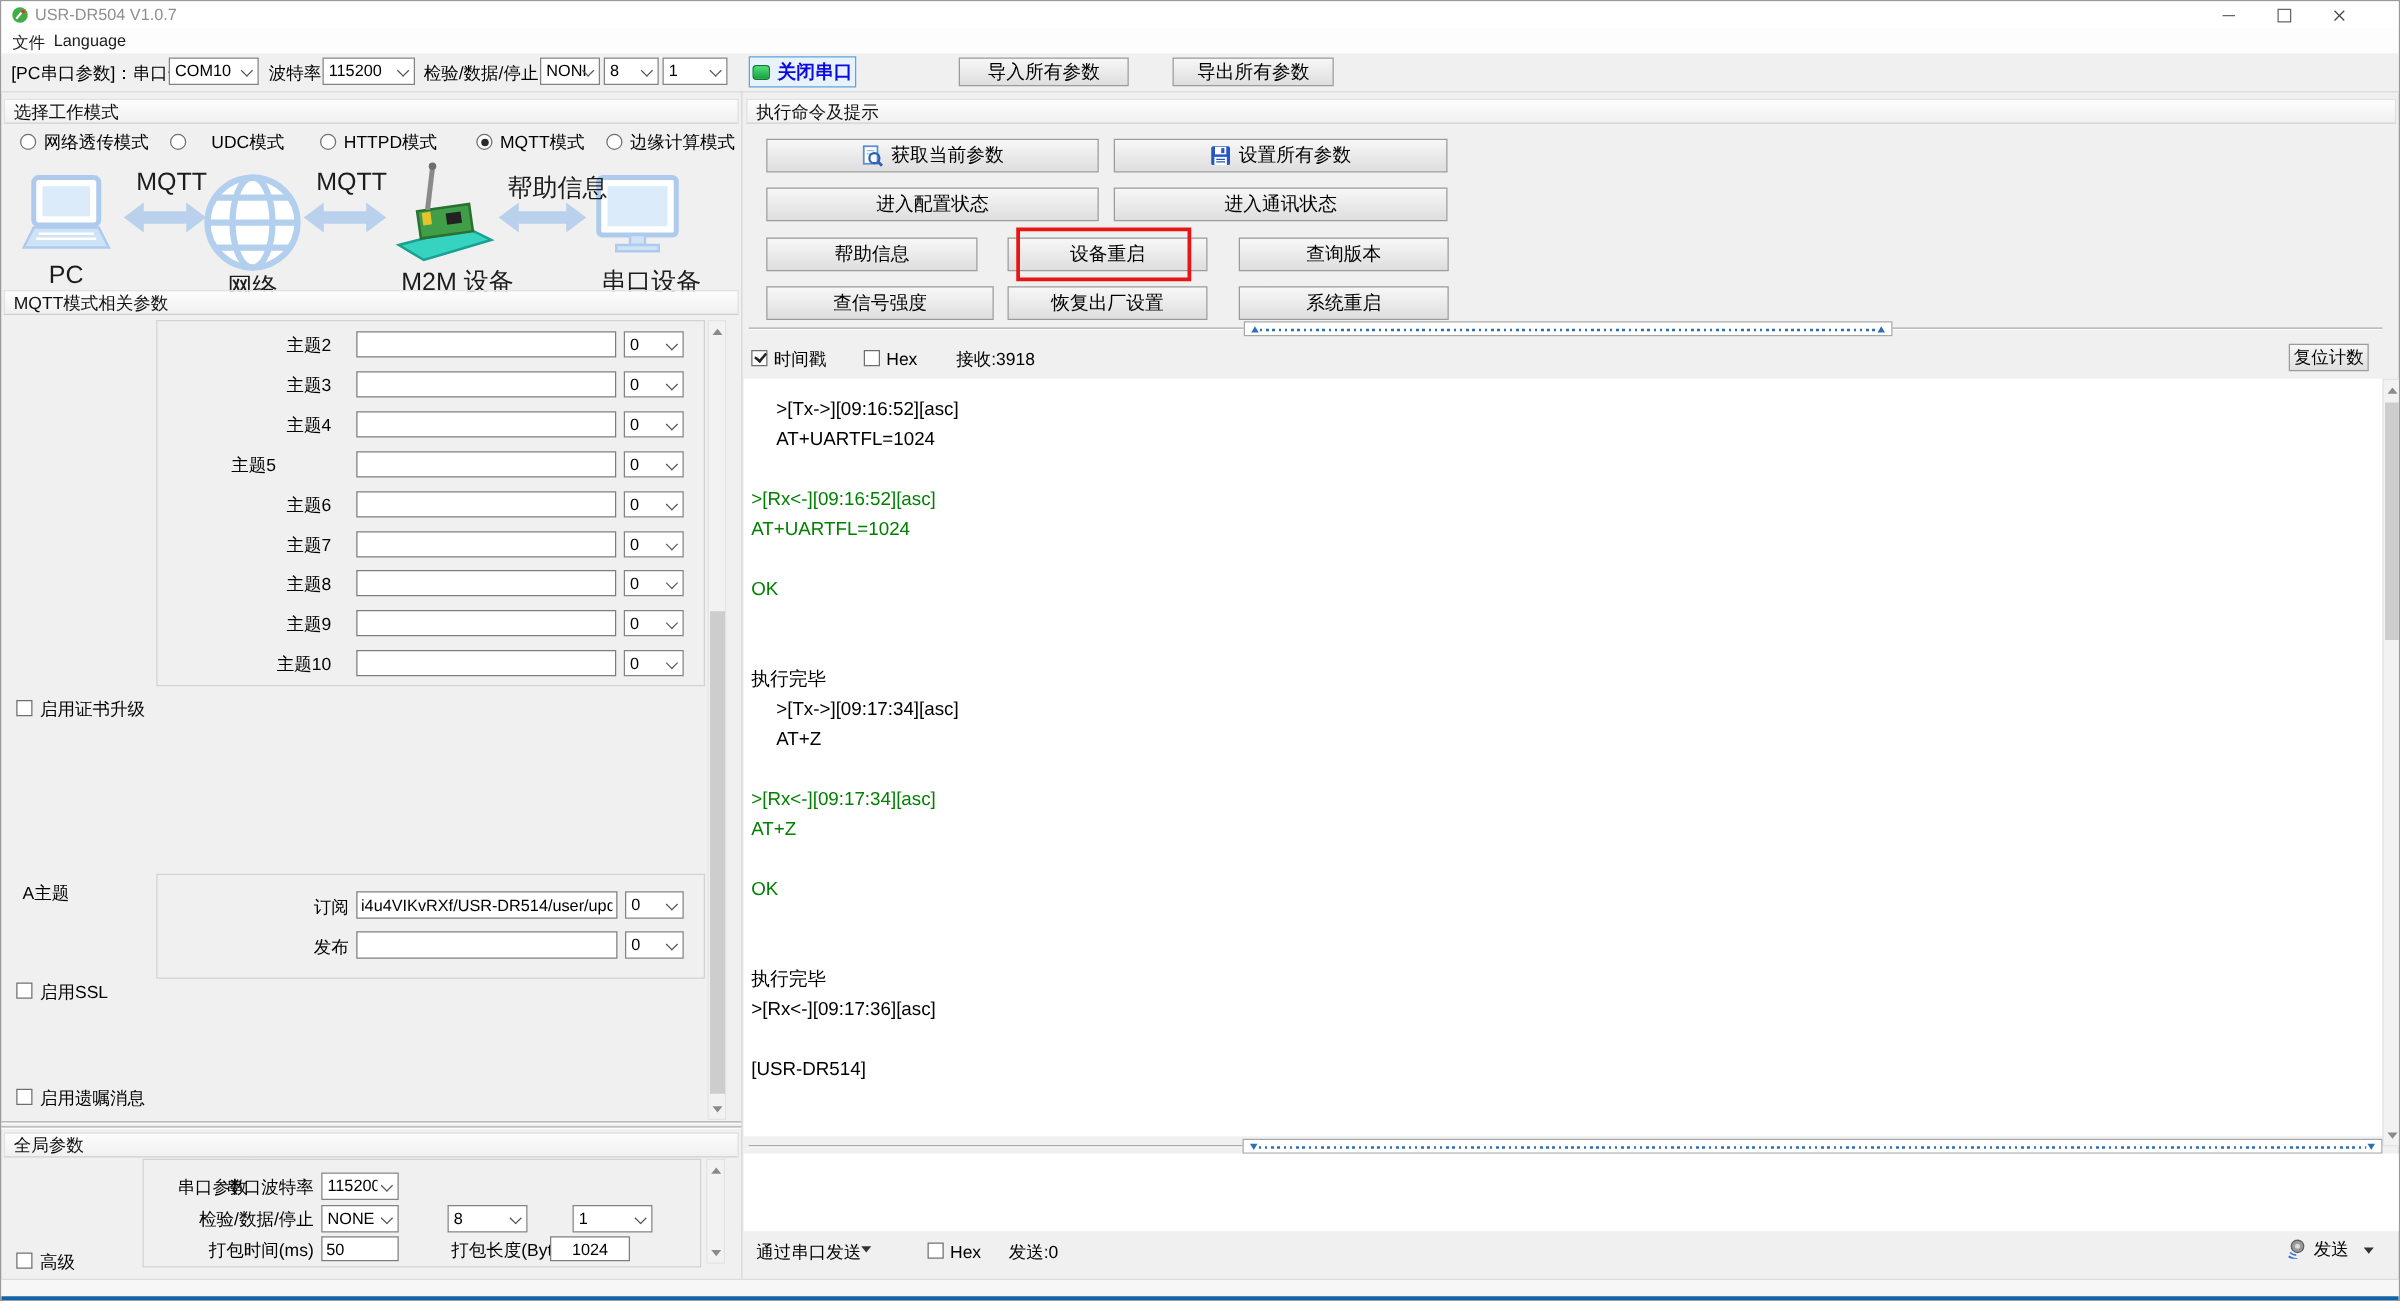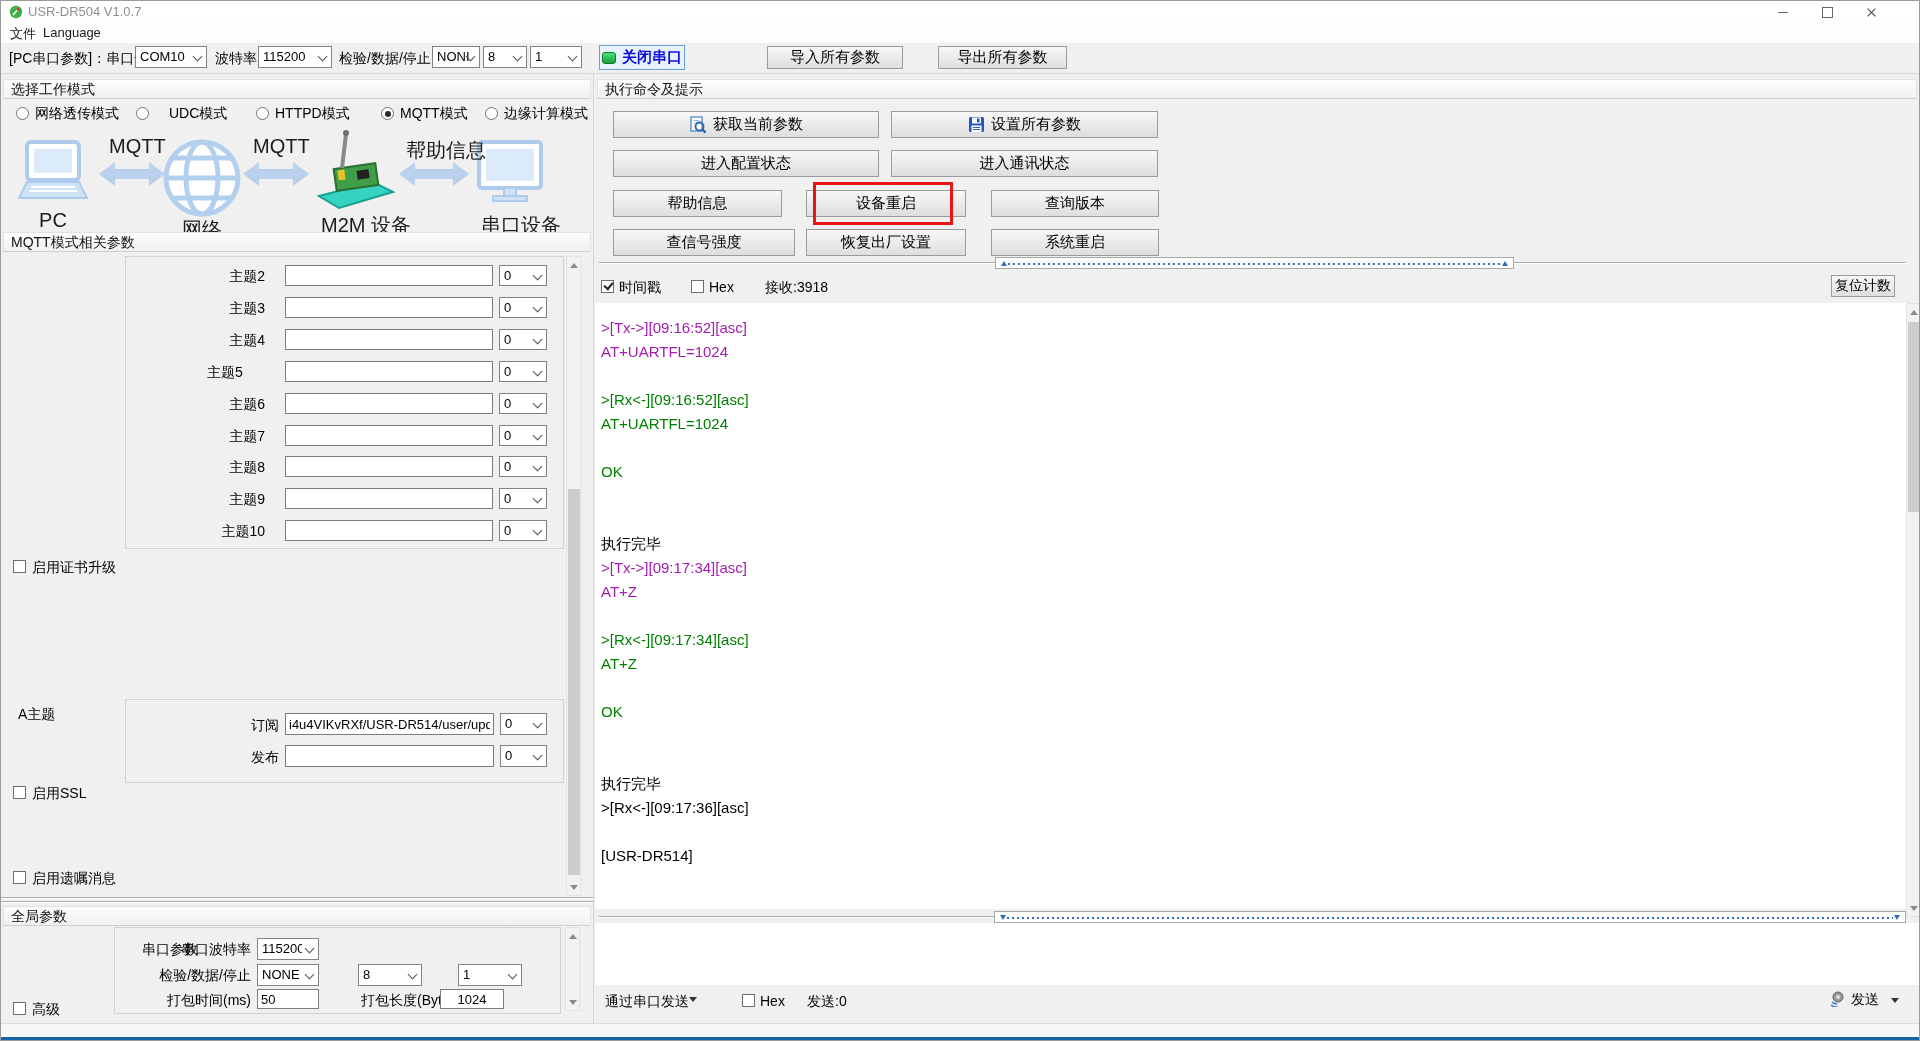--- a/index.html
+++ b/index.html
@@ -47,21 +47,21 @@
   .arr-down{border-left:4px solid transparent;border-right:4px solid transparent;border-top:5px solid #8a8a8a;}
   
   .groove{position:absolute;height:1px;background:#ababab;box-shadow:0 1px 0 #ffffff;}
   .dotbar{position:absolute;height:12px;background:#fff;border:1px solid #a8a8a8;box-sizing:border-box;}
   .dotline{position:absolute;left:12px;right:12px;top:5px;height:2px;
     background:repeating-linear-gradient(90deg,#2f6fb5 0 2px,transparent 2px 5px);}
   .tri-up{position:absolute;top:3px;width:0;height:0;border-left:3.5px solid transparent;border-right:3.5px solid transparent;border-bottom:5px solid #2f6fb5;}
   .tri-down{position:absolute;top:3px;width:0;height:0;border-left:3.5px solid transparent;border-right:3.5px solid transparent;border-top:5px solid #2f6fb5;}
   
   .logline{height:24px;line-height:24px;font-size:15px;white-space:pre;}
-  .logline.tx{color:#a21caf;} .logline.rx{color:#008000;} .logline.plain{color:#000;}
+  .logline.tx{color:#000000;margin-left:20px;} .logline.rx{color:#008000;} .logline.plain{color:#000;}
   .redrect{position:absolute;border:3px solid #e81515;z-index:6;background:transparent;}
   .divider-v{position:absolute;width:1px;background:#d5d5d5;}
   .statusbar{position:absolute;left:0;top:1022px;width:100%;height:14px;background:#f7f7f7;border-top:1px solid #dcdcdc;}
   .blueline{position:absolute;left:0;top:1036px;width:100%;height:5px;background:#1465a8;}
   .diag-lbl{position:absolute;font-size:20px;color:#1c1c1c;white-space:nowrap;text-align:center;}
 </style>
 </head>
 <body>
 
 <div class="screen">
@@ -208,21 +208,21 @@
       <div class="combo" style="left: 374px; top: 40.9px; width: 48px; height: 21px;">
         <span class="cv">0</span>
         <span class="chev"></span>
       </div>
       <span class="lbl" style="left: 60px; top: 75.8px; width: 80px; text-align: right;">主题4</span>
       <input class="tinput" style="left: 160px; top: 72.8px; width: 208px; height: 21px;">
       <div class="combo" style="left: 374px; top: 72.8px; width: 48px; height: 21px;">
         <span class="cv">0</span>
         <span class="chev"></span>
       </div>
-      <span class="lbl" style="left: 60px; top: 107.7px; width: 80px; text-align: center;">主题5</span>
+      <span class="lbl" style="left: 60px; top: 107.7px; width: 80px; text-align: left;">主题5</span>
       <input class="tinput" style="left: 160px; top: 104.7px; width: 208px; height: 21px;">
       <div class="combo" style="left: 374px; top: 104.7px; width: 48px; height: 21px;">
         <span class="cv">0</span>
         <span class="chev"></span>
       </div>
       <span class="lbl" style="left: 60px; top: 139.6px; width: 80px; text-align: right;">主题6</span>
       <input class="tinput" style="left: 160px; top: 136.6px; width: 208px; height: 21px;">
       <div class="combo" style="left: 374px; top: 136.6px; width: 48px; height: 21px;">
         <span class="cv">0</span>
         <span class="chev"></span>

